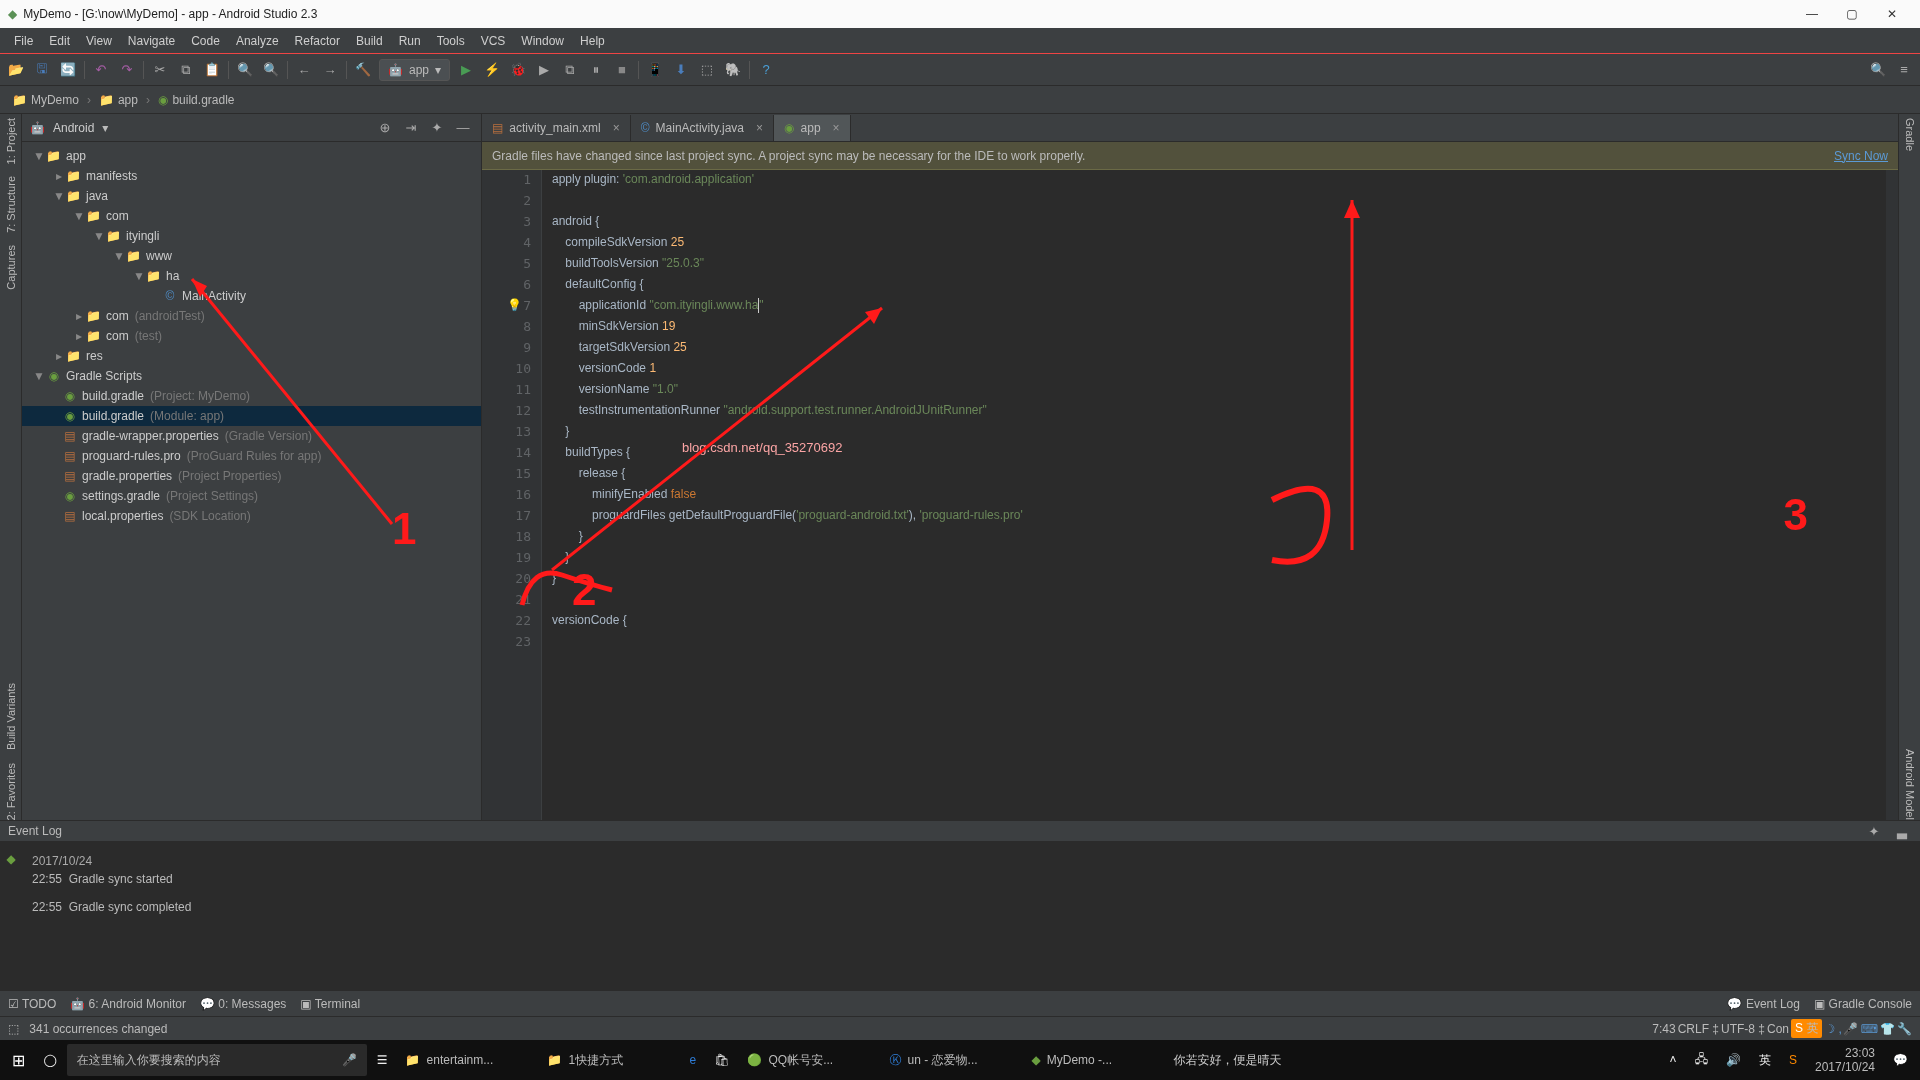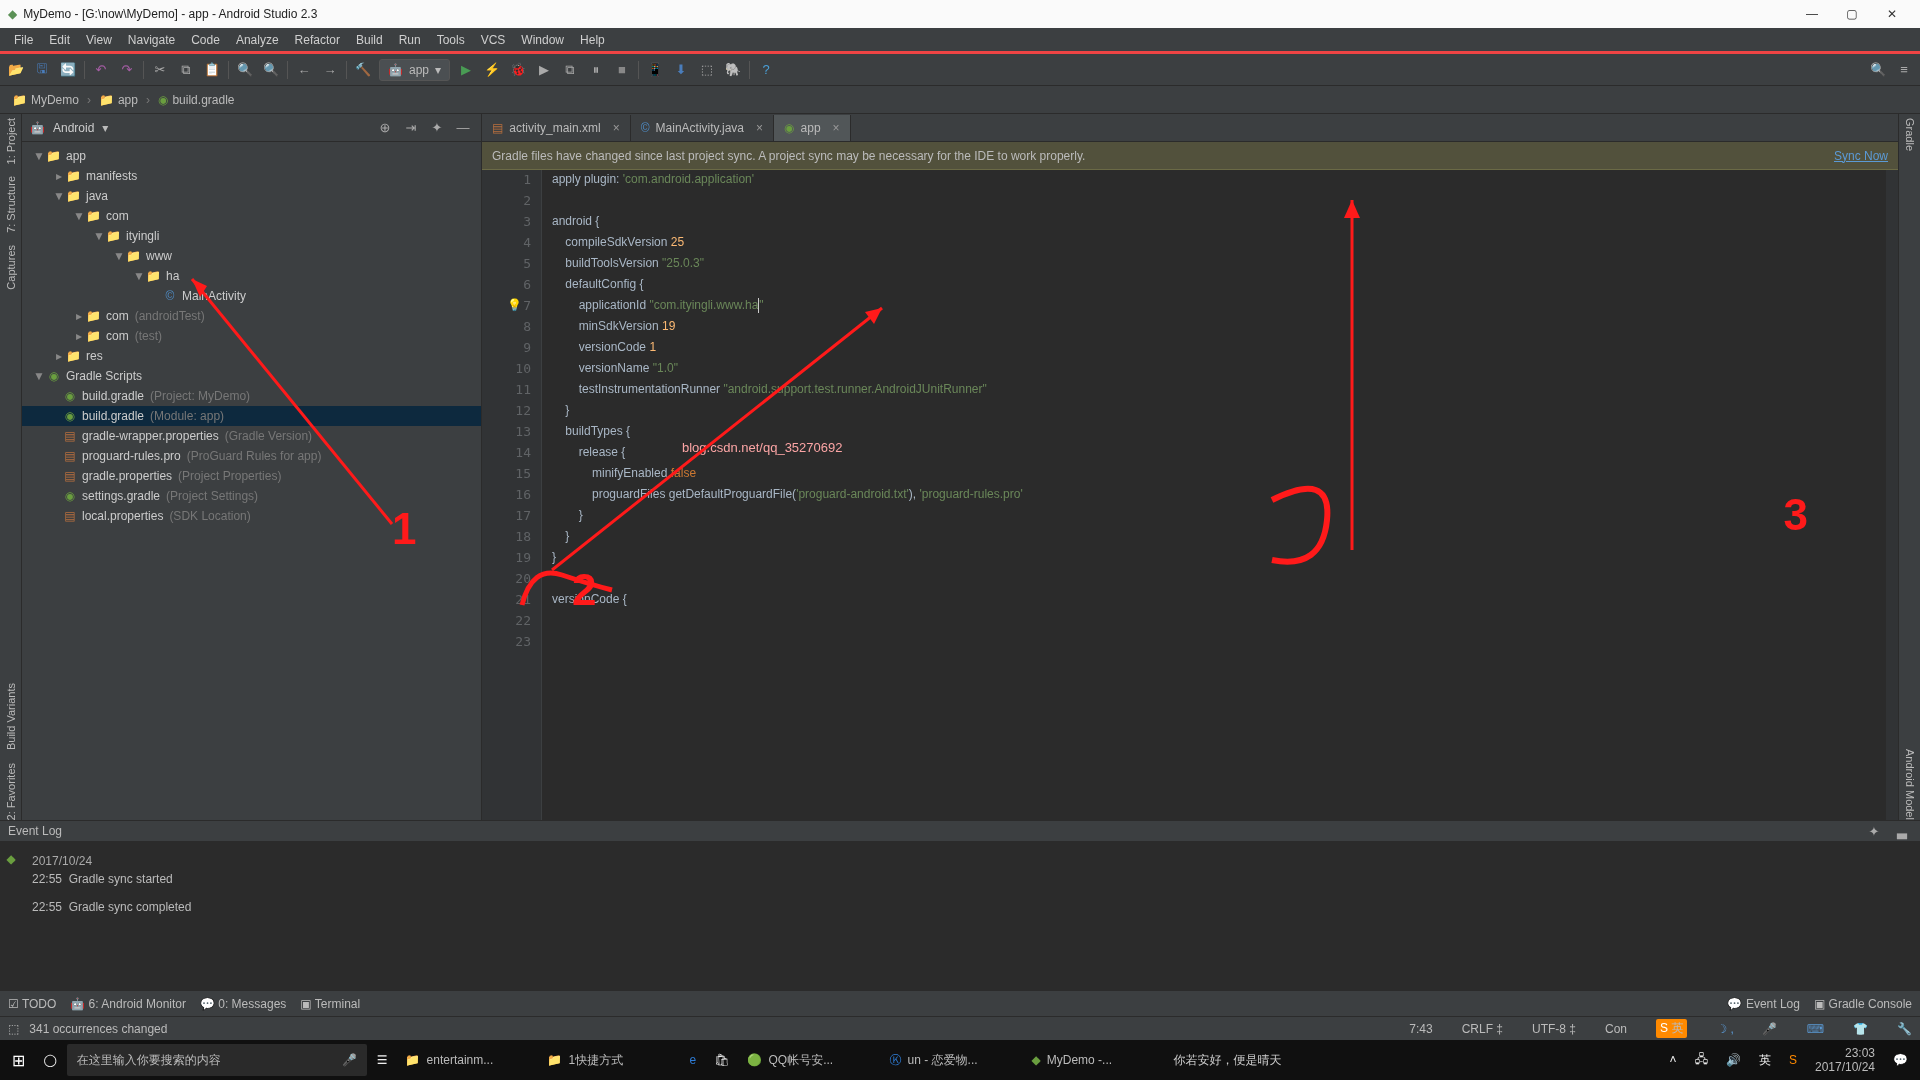--- a/index.html
+++ b/index.html
@@ -1,20 +1,20 @@
 <!DOCTYPE html>
 <html><head>
 <meta charset="utf-8">
 <style>
   *{box-sizing:border-box;margin:0;padding:0;font-family:"Segoe UI",Arial,sans-serif;font-size:12px;color:#bbbbbb;user-select:none}
   html,body{width:1920px;height:1080px;background:#3c3f41;overflow:hidden}
   .titlebar{height:28px;background:#fafafa;display:flex;align-items:center;padding:0 8px;color:#222}
   .titlebar .t{flex:1;font-size:12px;color:#222}
   .titlebar .winbtn{width:40px;text-align:center;color:#333;cursor:pointer}
-  .menubar{height:26px;background:#3c3f41;display:flex;align-items:center;padding:0 6px;border-bottom:3px solid #ef4444}
+  .menubar{height:26px;background:#3c3f41;display:flex;align-items:center;padding:0 6px;border-bottom:1px solid #ef4444}
   .menubar span{padding:0 8px;color:#cfcfcf;cursor:pointer}
   .toolbar{height:32px;background:#3c3f41;display:flex;align-items:center;padding:0 6px;border-bottom:1px solid #2b2b2b;gap:6px}
   .tbtn{width:20px;height:20px;display:flex;align-items:center;justify-content:center;color:#aaa;cursor:pointer;font-size:13px}
   .tsep{width:1px;height:18px;background:#555}
   .runbox{background:#4b4f52;border:1px solid #555;border-radius:3px;height:22px;display:flex;align-items:center;padding:0 8px;gap:6px;color:#ddd}
   .crumb{height:28px;background:#3c3f41;display:flex;align-items:center;padding:0 8px;border-bottom:1px solid #2b2b2b;gap:4px}
   .crumb .ci{display:flex;align-items:center;gap:4px;color:#ccc;padding:0 4px}
   .crumb .ar{color:#777}
   .mainrow{display:flex;height:calc(100% - 28px - 26px - 32px - 28px - 170px - 26px - 24px - 40px)}
   .sidetabs{width:22px;background:#3c3f41;border-right:1px solid #2b2b2b;display:flex;flex-direction:column;align-items:center;padding-top:4px;gap:12px}
@@ -52,21 +52,21 @@
   .rsidetabs .vt{writing-mode:vertical-rl;font-size:11px;color:#bbb;cursor:pointer}
   .evhead{height:22px;background:#3c3f41;border-top:1px solid #2b2b2b;border-bottom:1px solid #2b2b2b;display:flex;align-items:center;padding:0 8px}
   .evhead .r{margin-left:auto;display:flex;gap:8px}
   .evbody{height:148px;background:#2b2b2b;display:flex;overflow:auto;padding:4px 0}
   .evside{width:22px;display:flex;flex-direction:column;align-items:center;padding-top:6px}
   .evtxt{padding:6px 10px;line-height:18px;font-size:12.5px;color:#ccc}
   .evtxt .d{color:#aaa}
   .toolwin{height:26px;background:#3c3f41;border-top:1px solid #2b2b2b;display:flex;align-items:center;padding:0 8px;gap:14px}
   .toolwin .r{margin-left:auto;display:flex;gap:14px}
   .status{height:24px;background:#3c3f41;border-top:1px solid #2b2b2b;display:flex;align-items:center;padding:0 8px;gap:10px}
-  .status .r{margin-left:auto;display:flex;gap:29px;align-items:center}
+  .status .r{margin-left:auto;display:flex;gap:2px;align-items:center}
   .taskbar{height:40px;background:#101010;display:flex;align-items:center;padding:0 4px;gap:2px}
   .tkbtn{height:32px;padding:0 8px;display:flex;align-items:center;gap:6px;color:#eee;cursor:pointer}
   .tkbtn.wide{min-width:140px}
   .search{flex:0 0 300px;height:32px;background:#2a2a2a;border-radius:2px;display:flex;align-items:center;padding:0 10px;color:#aaa;gap:10px}
   .clock{margin-left:auto;text-align:right;padding:0 8px;color:#ddd;line-height:14px;font-size:11px}
   svg.anno{position:absolute;pointer-events:none}
   .dfolder{color:#87939a}
   .bulb{position:absolute;left:-45px;top:0;color:#c9b456}
   .marker{position:absolute;right:0;width:12px;background:#313335;top:0;bottom:0}
   .green{color:#499c54}
@@ -338,20 +338,21 @@
       <div class="code">
         <div class="marker"></div>
         <div class="cl"><span class="pl">apply</span><span class="pl"> plugin: </span><span class="str">'com.android.application'</span></div>
         <div class="cl"></div>
         <div class="cl"><span class="pl">android {</span></div>
         <div class="cl"><span class="pl">    compileSdkVersion </span><span class="num">25</span></div>
         <div class="cl"><span class="pl">    buildToolsVersion </span><span class="str">"25.0.3"</span></div>
         <div class="cl"><span class="pl">    defaultConfig {</span></div>
         <div class="cl" style="position:relative"><span class="bulb">💡</span><span class="pl">        applicationId </span><span class="str">"com.ityingli.www.ha</span><span class="caret"></span><span class="str">"</span></div>
         <div class="cl"><span class="pl">        minSdkVersion </span><span class="num">19</span></div>
+        <div class="cl"><span class="pl">        targetSdkVersion </span><span class="num">25</span></div>
         <div class="cl"><span class="pl">        versionCode </span><span class="num">1</span></div>
         <div class="cl"><span class="pl">        versionName </span><span class="str">"1.0"</span></div>
         <div class="cl"><span class="pl">        testInstrumentationRunner </span><span class="str">"android.support.test.runner.AndroidJUnitRunner"</span></div>
         <div class="cl"><span class="pl">    }</span></div>
         <div class="cl"><span class="pl">    buildTypes {</span></div>
         <div class="cl"><span class="pl">        release {</span></div>
         <div class="cl"><span class="pl">            minifyEnabled </span><span class="kw">false</span></div>
         <div class="cl"><span class="pl">            proguardFiles getDefaultProguardFile(</span><span class="str">'proguard-android.txt'</span><span class="pl">), </span><span class="str">'proguard-rules.pro'</span></div>
         <div class="cl"><span class="pl">        }</span></div>
         <div class="cl"><span class="pl">    }</span></div>

